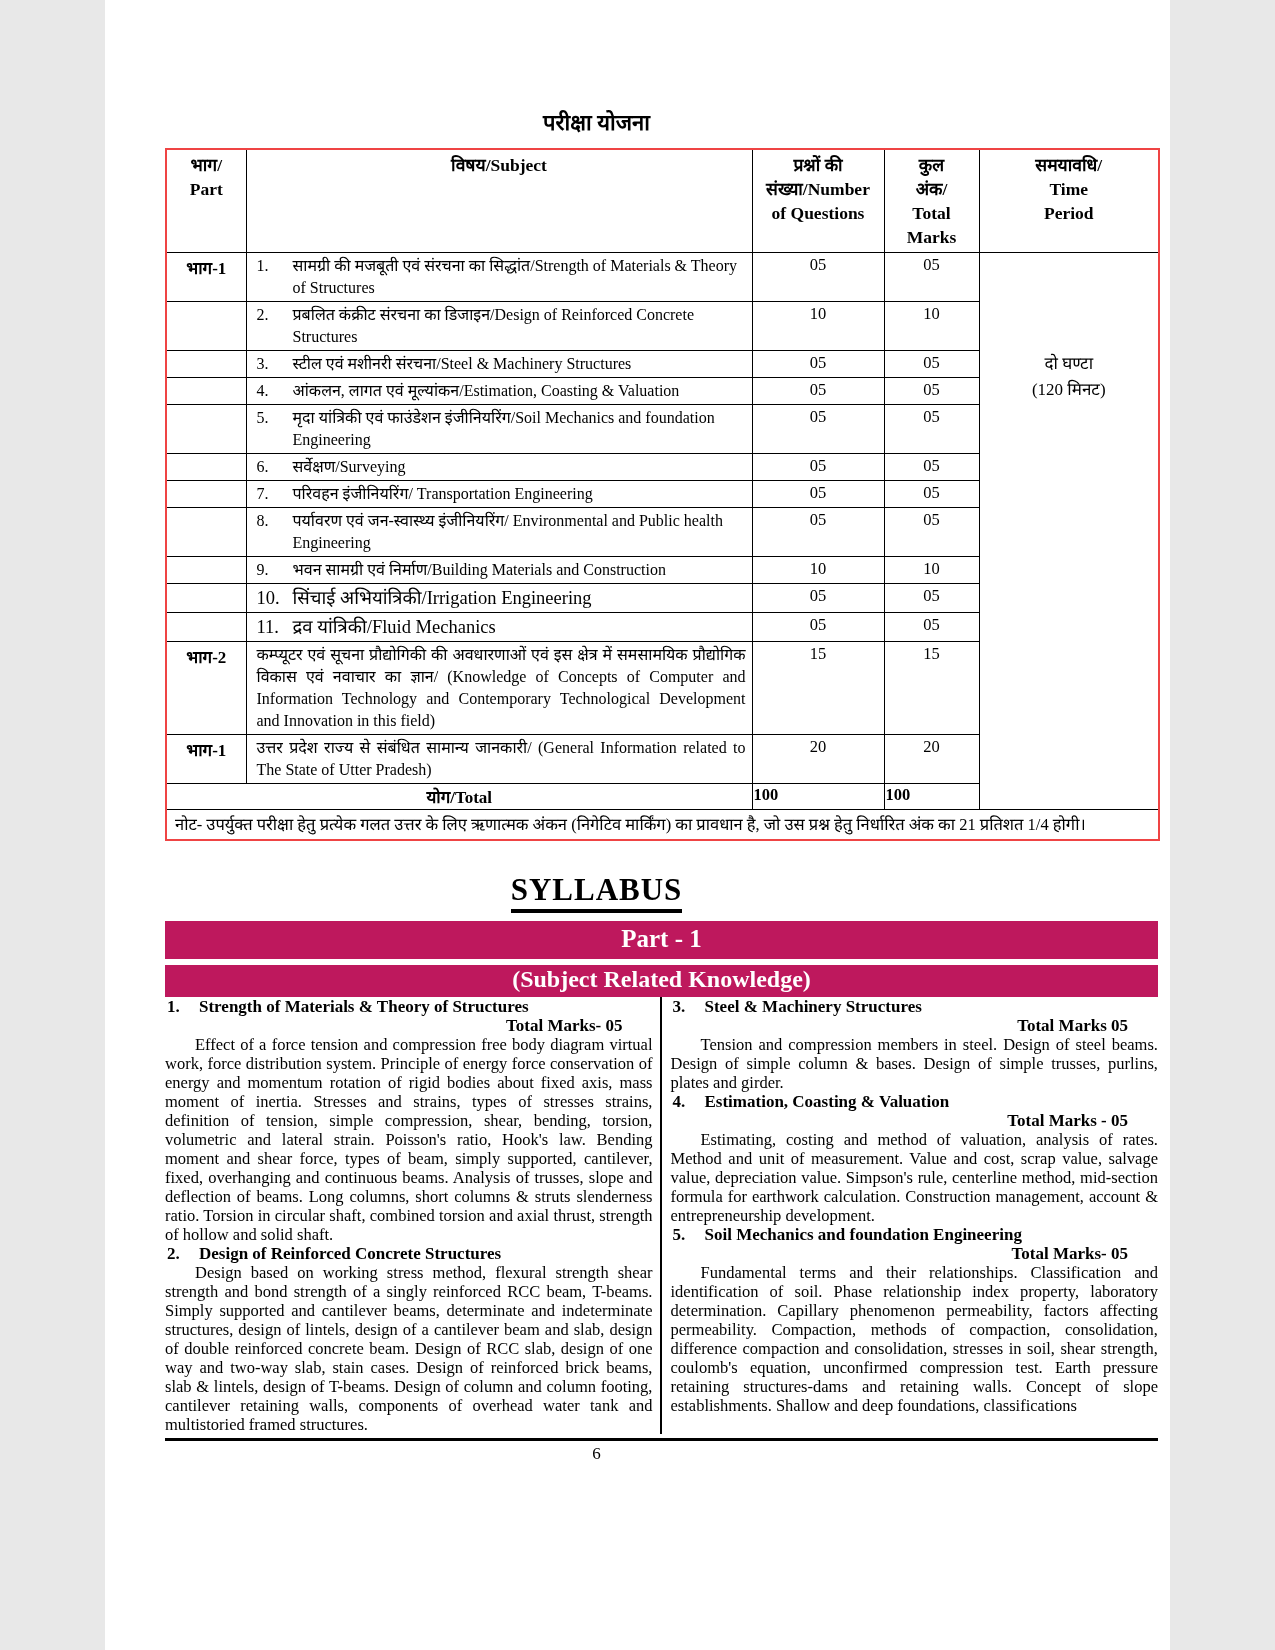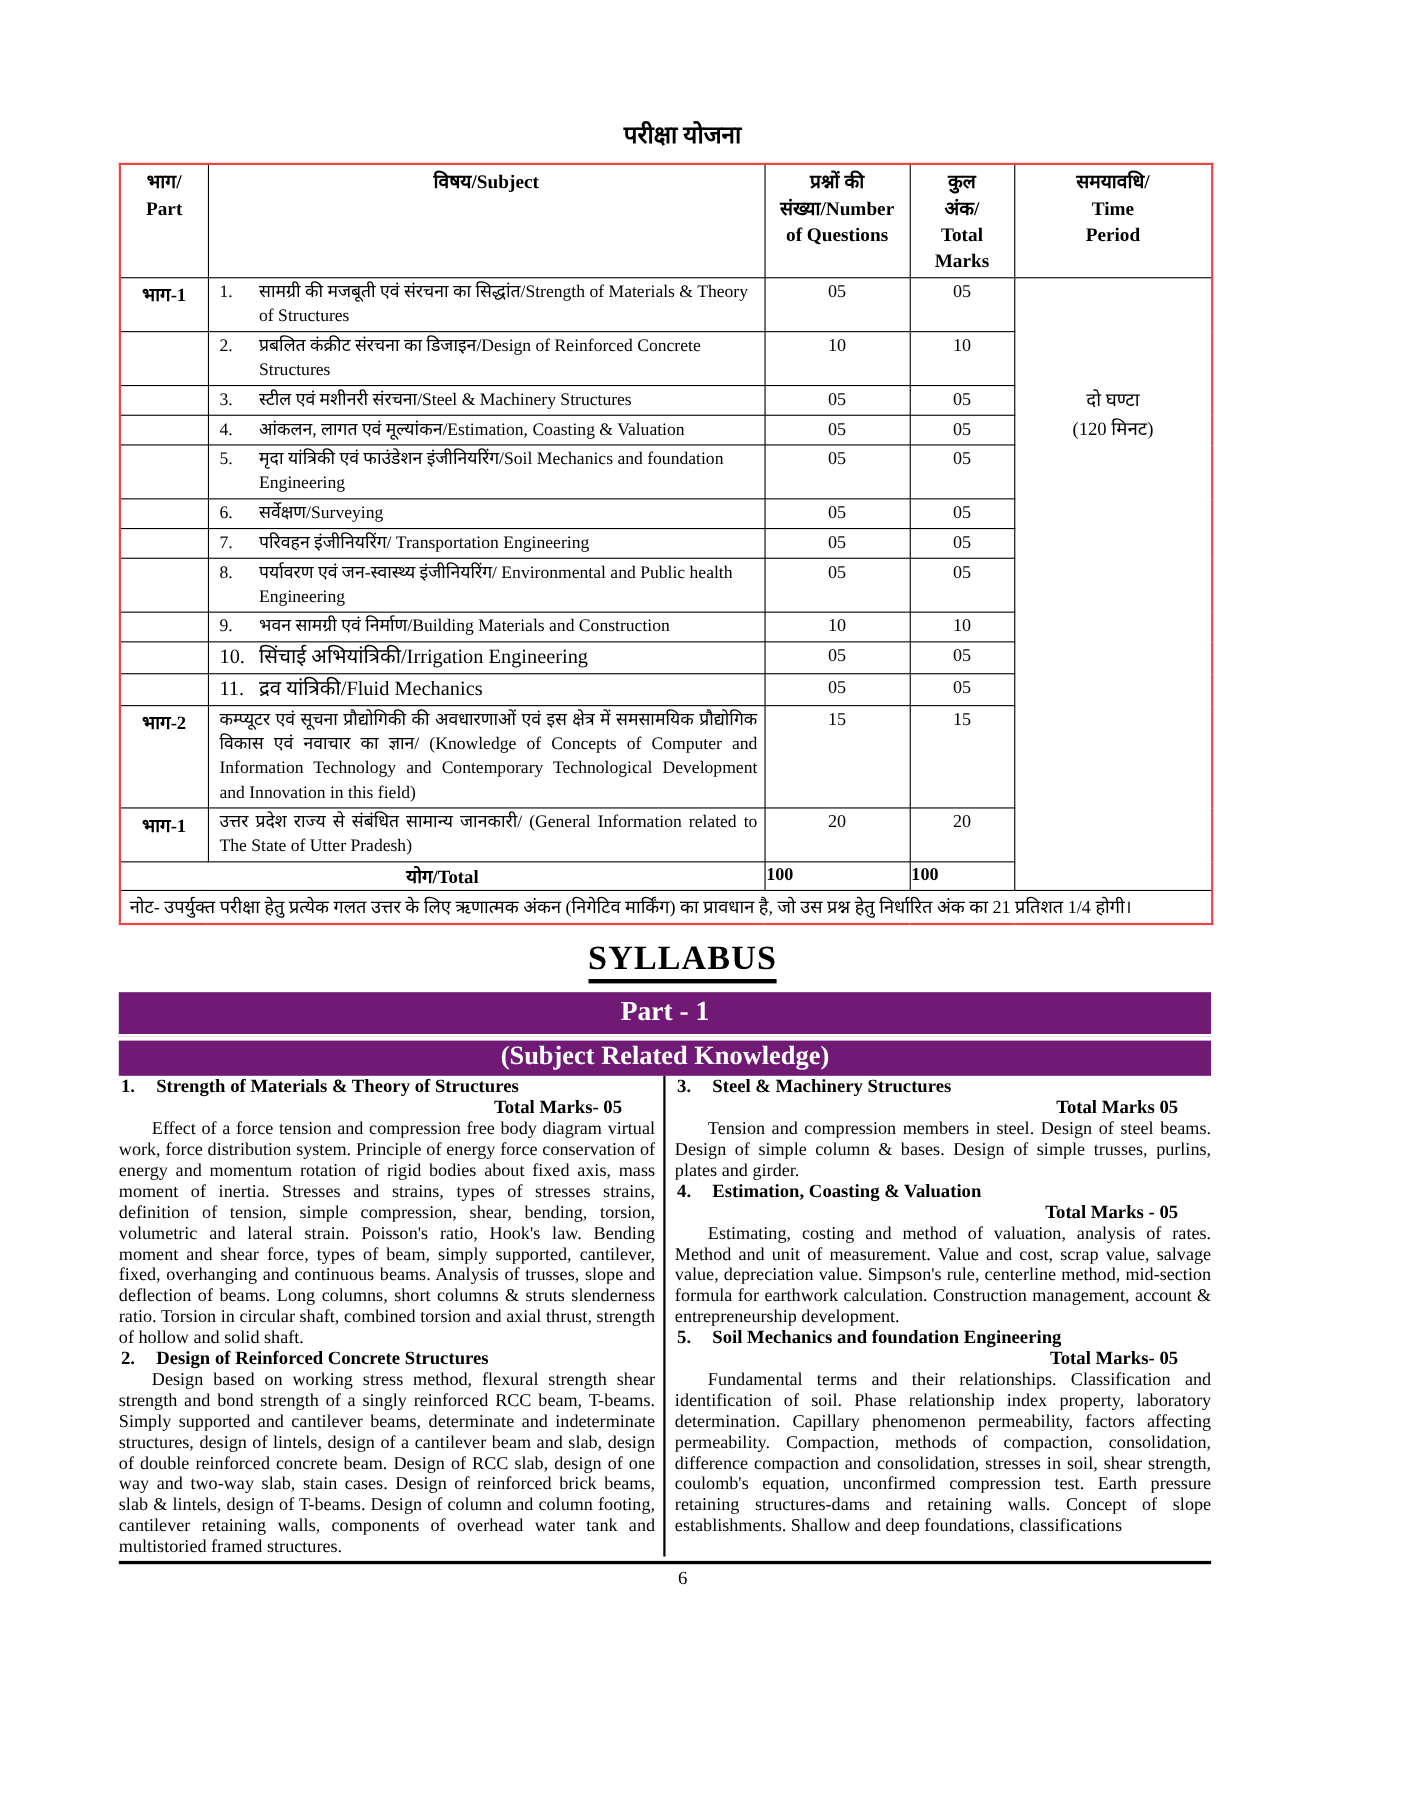--- a/index.html
+++ b/index.html
@@ -1,20 +1,20 @@
 <!DOCTYPE html>
 <html><head>
 <meta charset="utf-8">
 <style>
   * { margin:0; padding:0; box-sizing:border-box; }
   html,body { background:#e8e8e8; }
   body { font-family:"Liberation Serif","DejaVu Serif",serif; color:#000; }
   .page {
-    position:relative; width:1275px; height:1650px; background:#ffffff;
-    margin:0 auto; padding:106px 142px 0 108px; overflow:hidden;
+    position:relative; width:1065px; height:1650px; background:#ffffff;
+    margin:0 auto; padding:106px 142px 0 60px; overflow:hidden;
   }
   .doc-title { text-align:center; font-size:22px; font-weight:bold; margin-bottom:12px; }
   .intro { text-align:center; font-size:17.5px; margin-bottom:8px; }
 
   table.scheme { width:993px; border-collapse:collapse; table-layout:fixed; }
   table.scheme td, table.scheme th { border:1.5px solid #000; vertical-align:top; }
   table.scheme { border:2px solid #ef4444; }
   col.c-part{width:80px;} col.c-subj{width:506px;} col.c-q{width:132px;}
   col.c-m{width:95px;} col.c-t{width:180px;}
 
@@ -23,23 +23,23 @@
   td.subj { position:relative; font-size:16px; line-height:22px; padding:2px 6px 2px 46px; }
   td.subj .num { position:absolute; left:10px; top:2px; }
   td.subj.noNum { padding-left:10px; text-align:justify; }
   td.subj.big { font-size:18.5px; line-height:24px; }
   td.val { text-align:center; font-size:16.5px; padding-top:2px; }
   td.time { text-align:center; font-size:17px; white-space:pre-line; padding-top:98px; line-height:26px; }
   td.totalLbl { text-align:center; font-weight:bold; font-size:17px; padding:1px; }
   td.totalVal { text-align:left; font-weight:bold; font-size:16.5px; padding:1px; }
   td.note { font-size:16.5px; line-height:23px; padding:3px 8px; text-align:justify; }
 
-  .syllabus-head { text-align:center; margin-top:12px; }
+  .syllabus-head { text-align:center; margin-top:31px; }
   .syllabus-head span { display:inline-block; font-size:31px; font-weight:bold; letter-spacing:1px; border-bottom:4px solid #000; padding-bottom:1px; }
-  .banner { width:993px; background:#701a75; color:#fff; text-align:center; margin-top:8px; }
+  .banner { width:993px; background:#be185d; color:#fff; text-align:center; margin-top:8px; }
   .banner.main { font-size:25px; font-weight:bold; padding:4px 0 6px 0; border-bottom:2px solid #fff; margin-bottom:0; }
   .banner.sub { font-size:24px; font-weight:bold; padding:1px 0 4px 0; margin-top:4px; }
 
   .cols { display:flex; width:993px; }
   .col { width:50%; font-size:16.5px; line-height:19px; }
   .col.left { padding-right:7px; border-right:2px solid #000; }
   .col.right { padding-left:9px; }
   .sec-h { font-weight:bold; font-size:17px; display:flex; }
   .sec-h .sn { width:34px; flex:none; padding-left:2px; }
   .marks { font-weight:bold; font-size:17px; text-align:right; padding-right:30px; }

